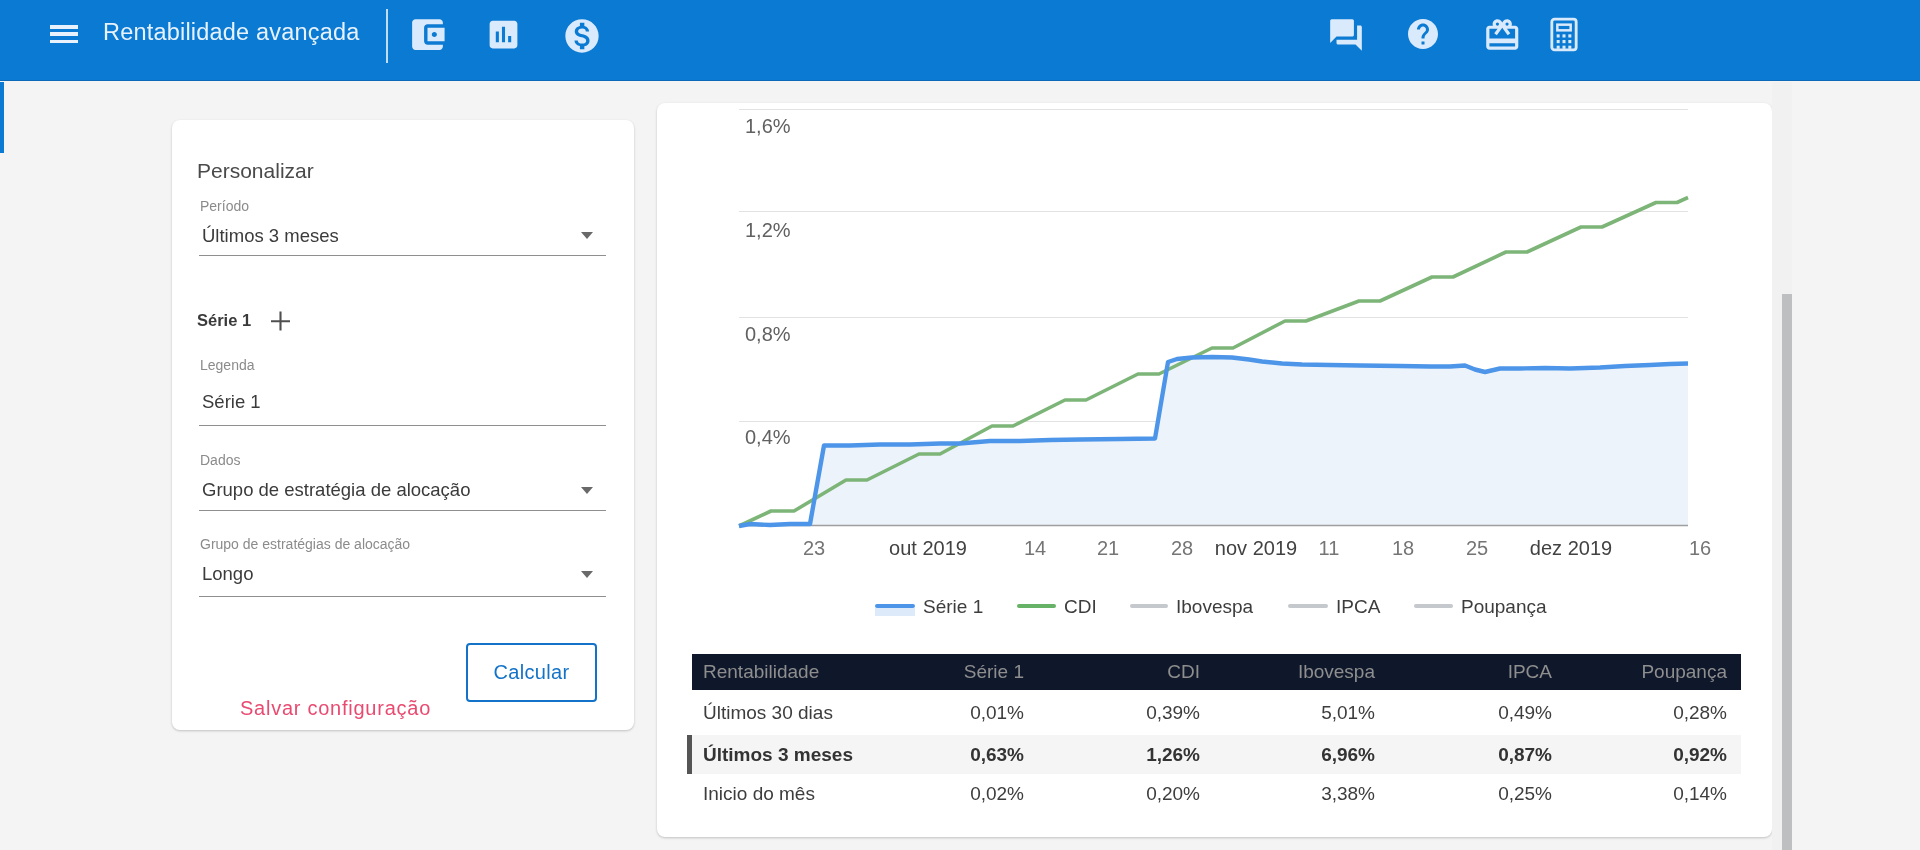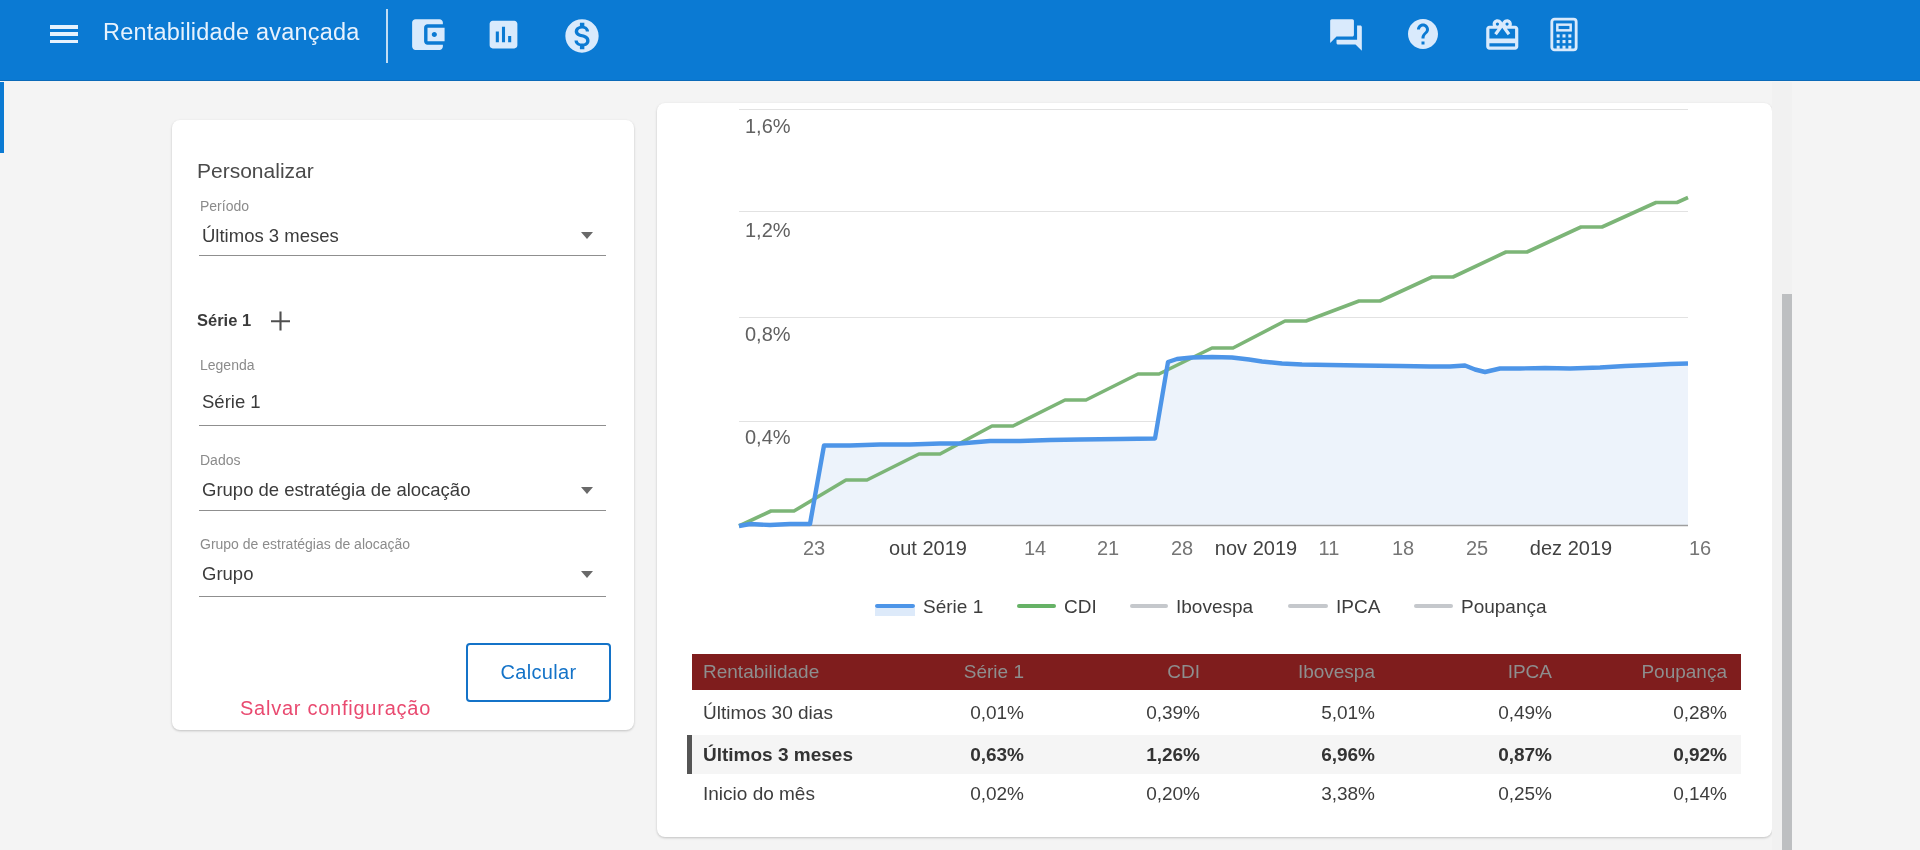--- a/index.html
+++ b/index.html
@@ -105,26 +105,26 @@
 <div class="flabel" style="top:357px;">Legenda</div>
 <div class="fvalue" style="top:391px;">Série 1</div>
 <div class="uline" style="top:425px;"></div>
 
 <div class="flabel" style="top:452px;">Dados</div>
 <div class="fvalue" style="top:479px;">Grupo de estratégia de alocação</div>
 <div class="uline" style="top:510px;"></div>
 <div class="arrow" style="left:580.5px; top:486.5px;"></div>
 
 <div class="flabel" style="top:536px;">Grupo de estratégias de alocação</div>
-<div class="fvalue" style="top:563px;">Grupo</div>
+<div class="fvalue" style="top:563px;">Longo</div>
 <div class="uline" style="top:596px;"></div>
 <div class="arrow" style="left:580.5px; top:570.5px;"></div>
 
 <div class="abs" style="left:240px; top:697px; font-size:20px; font-weight:500; color:#e94a70; letter-spacing:0.75px;">Salvar configuração</div>
-<div class="abs" style="left:466px; top:643px; width:145px; height:59px; border:2px solid #1473c8; border-radius:4px; font-size:20px; color:#1473c8; text-align:center; line-height:55px; letter-spacing:0.3px;">Calcular</div>
+<div class="abs" style="left:466px; top:643px; width:131px; height:59px; border:2px solid #1473c8; border-radius:4px; font-size:20px; color:#1473c8; text-align:center; line-height:55px; letter-spacing:0.3px;">Calcular</div>
 
 <div class="card" id="card-right"></div>
 
 <svg class="abs" style="left:657px; top:103px;" width="1115" height="460" viewBox="0 0 1115 460">
 
   <g stroke="#e2e2e2" stroke-width="1">
     <line x1="82" y1="6.5" x2="1031" y2="6.5"></line>
     <line x1="82" y1="108.5" x2="1031" y2="108.5"></line>
     <line x1="82" y1="214.5" x2="1031" y2="214.5"></line>
     <line x1="82" y1="318.5" x2="1031" y2="318.5"></line>
@@ -168,21 +168,21 @@
 <div class="leg-line" style="left:1017px; top:604px; width:39px; background:#66b266;"></div>
 <div class="leg-txt" style="left:1064px;">CDI</div>
 <div class="leg-line" style="left:1130px; top:604px; width:38px; background:#c5c8cc;"></div>
 <div class="leg-txt" style="left:1176px;">Ibovespa</div>
 <div class="leg-line" style="left:1288px; top:604px; width:40px; background:#c5c8cc;"></div>
 <div class="leg-txt" style="left:1336px;">IPCA</div>
 <div class="leg-line" style="left:1414px; top:604px; width:39px; background:#c5c8cc;"></div>
 <div class="leg-txt" style="left:1461px;">Poupança</div>
 
 <div id="rtable">
-  <div class="trow" style="height:36px; line-height:36px; background:#7f1d1d; color:#8e8e8e;">
+  <div class="trow" style="height:36px; line-height:36px; background:#0f172a; color:#8e8e8e;">
     <span class="c0">Rentabilidade</span>
       <span class="c1">Série 1</span>
       <span class="c2">CDI</span>
       <span class="c3">Ibovespa</span>
       <span class="c4">IPCA</span>
       <span class="c5">Poupança</span>
   </div>
   <div class="trow" style="height:45px; line-height:45px;">
     <span class="c0">Últimos 30 dias</span>
       <span class="c1">0,01%</span>

